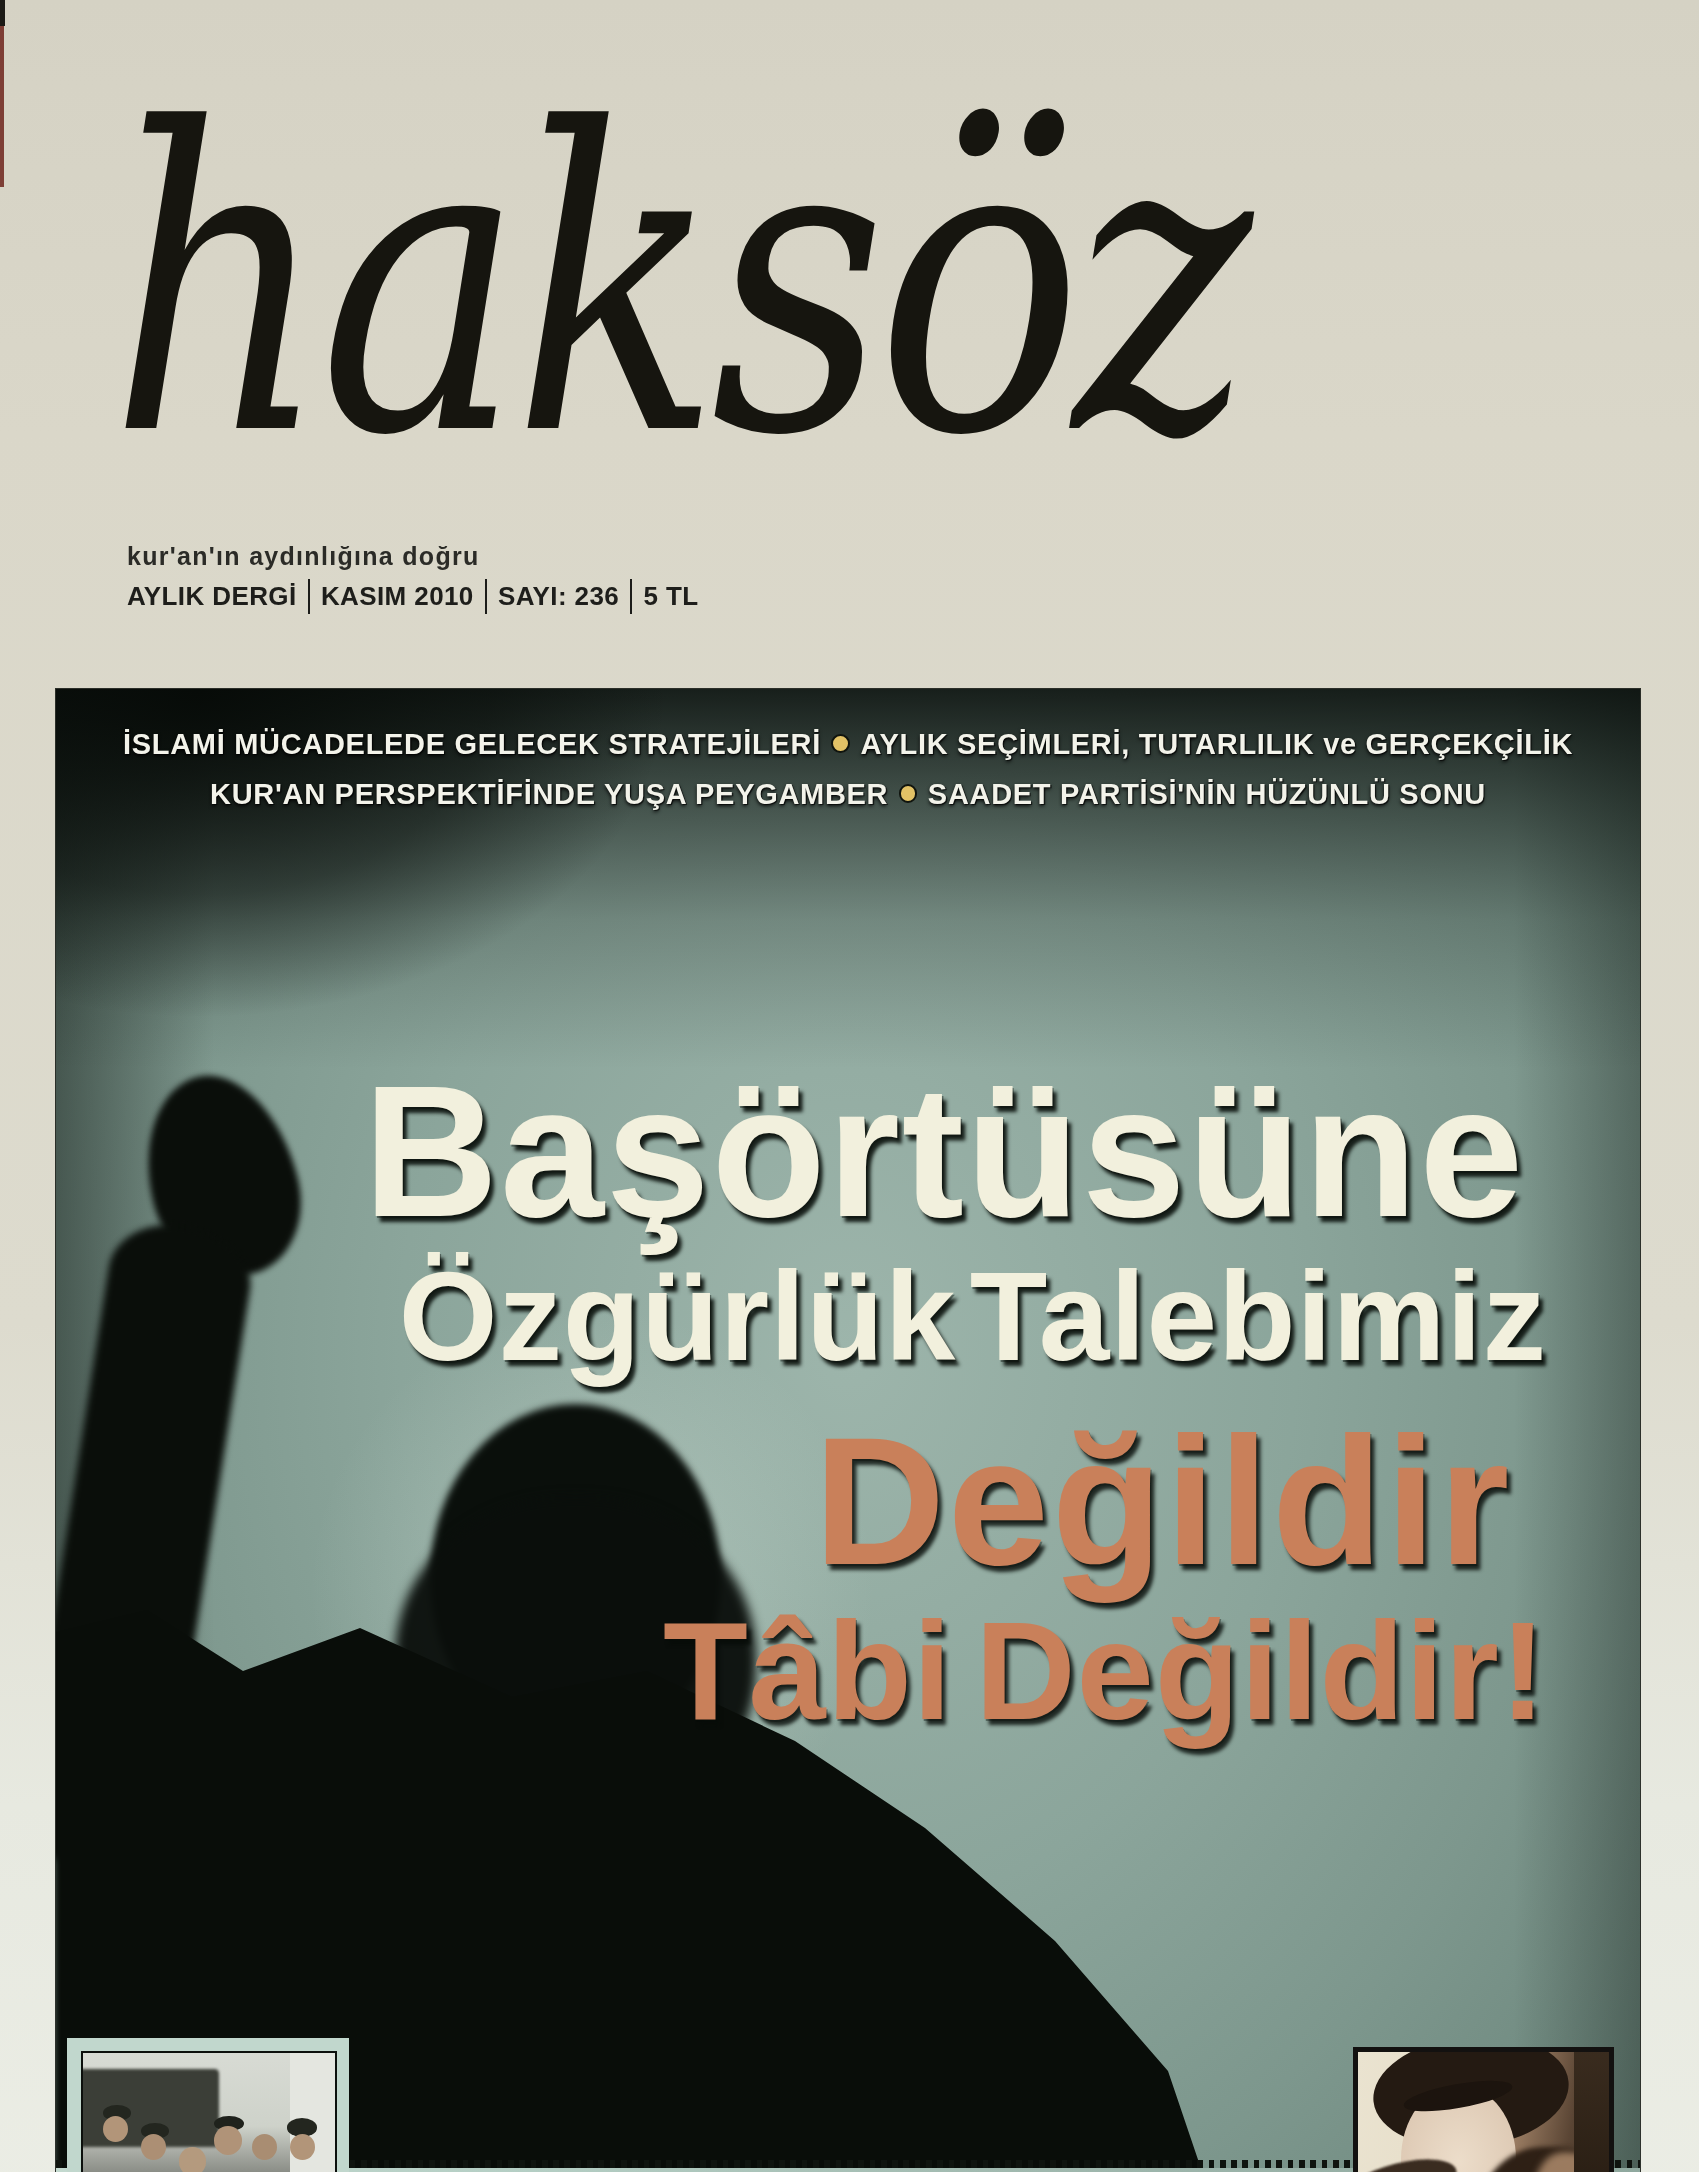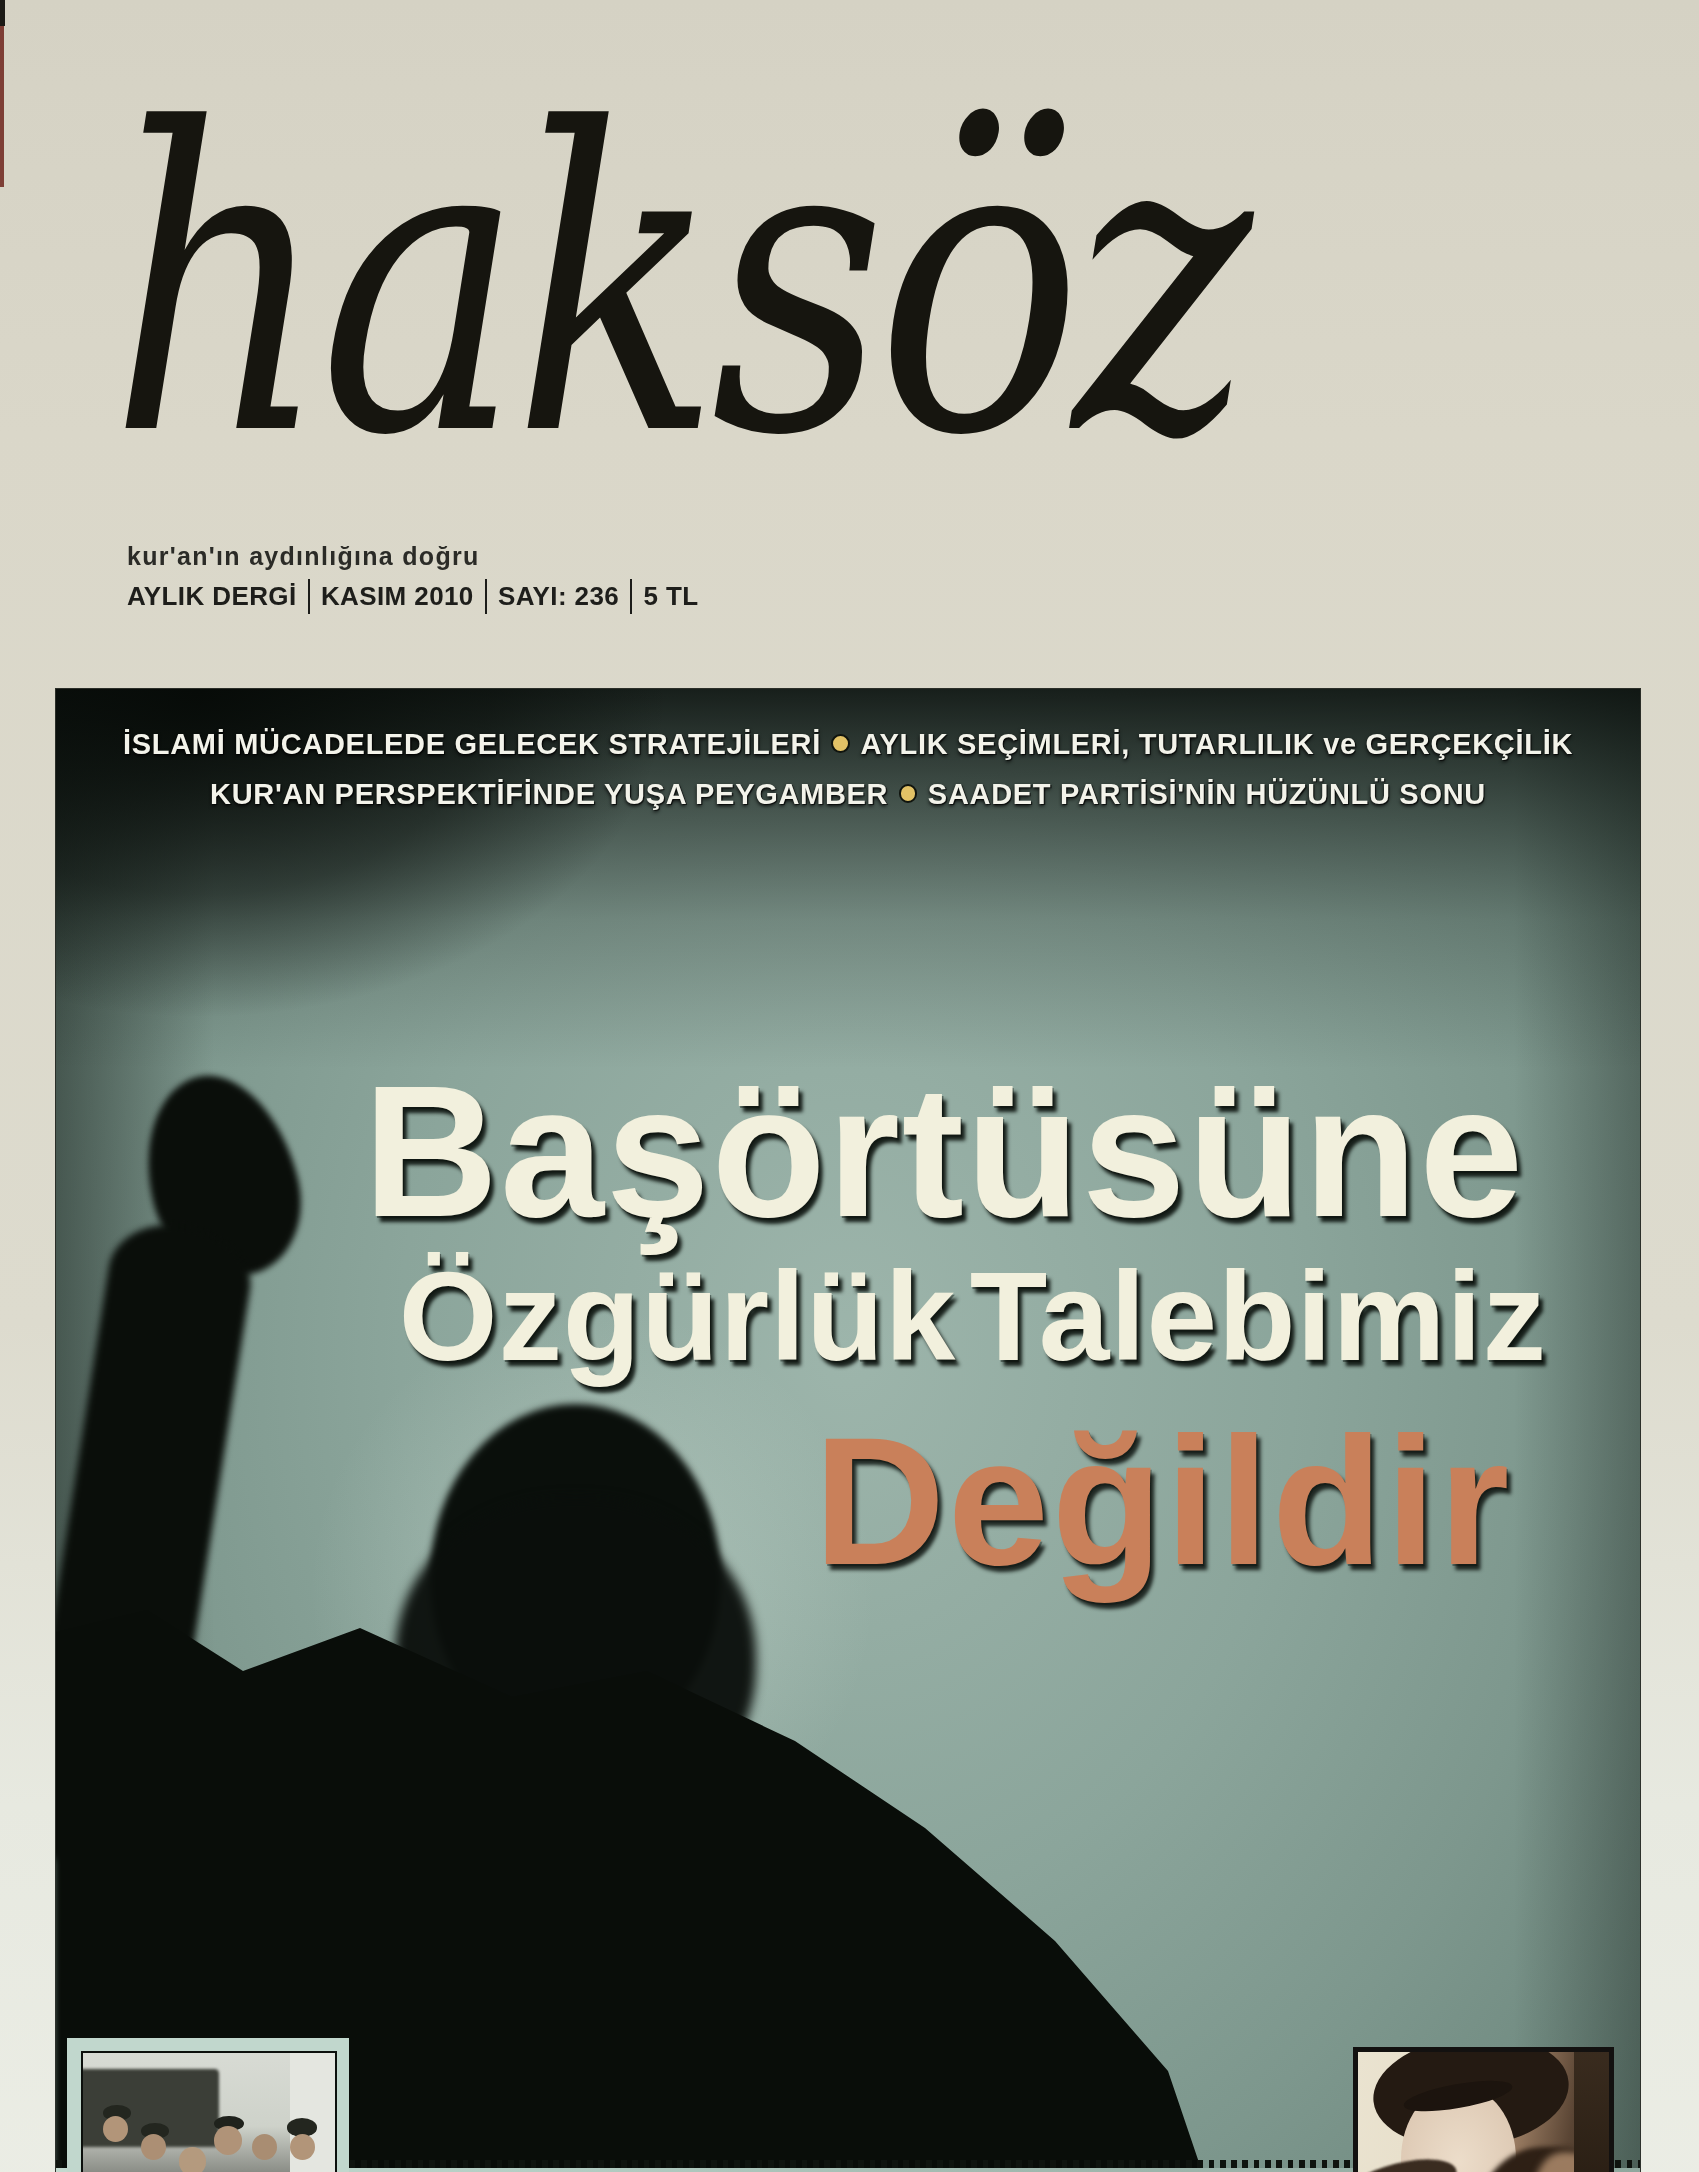--- a/index.html
+++ b/index.html
@@ -157,16 +157,17 @@
         <span>İSLAMİ MÜCADELEDE GELECEK STRATEJİLERİ</span><span class="bullet"></span><span>AYLIK SEÇİMLERİ, TUTARLILIK ve GERÇEKÇİLİK</span>
       </div>
       <div class="topics-line">
         <span>KUR'AN PERSPEKTİFİNDE YUŞA PEYGAMBER</span><span class="bullet"></span><span>SAADET PARTİSİ'NİN HÜZÜNLÜ SONU</span>
       </div>
     </div>
 
     <div class="hl hl-white hl1">Başörtüsüne</div>
     <div class="hl hl-white hl2">Özgürlük Talebimiz</div>
     <div class="hl hl-orange hl3">Değildir</div>
+    <div class="hl hl-orange hl4">Tâbi Değildir!</div>
 
   </div>
 </div>
 
 
 </body></html>

